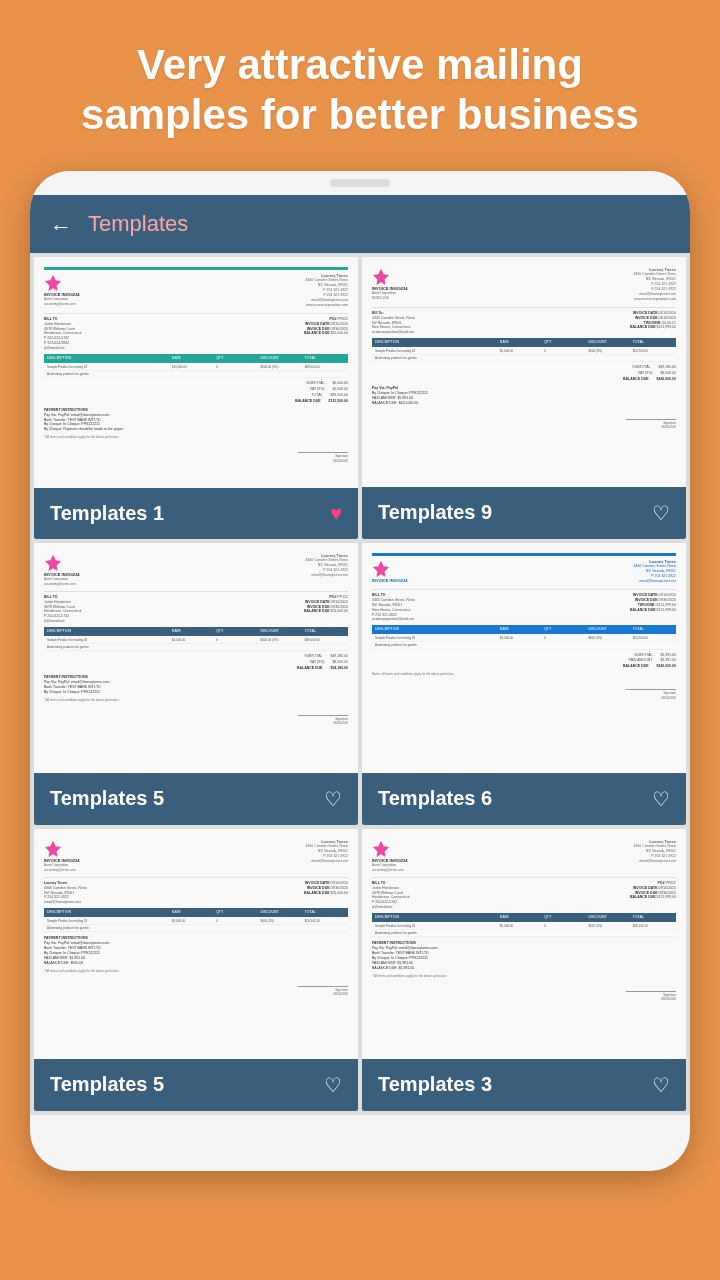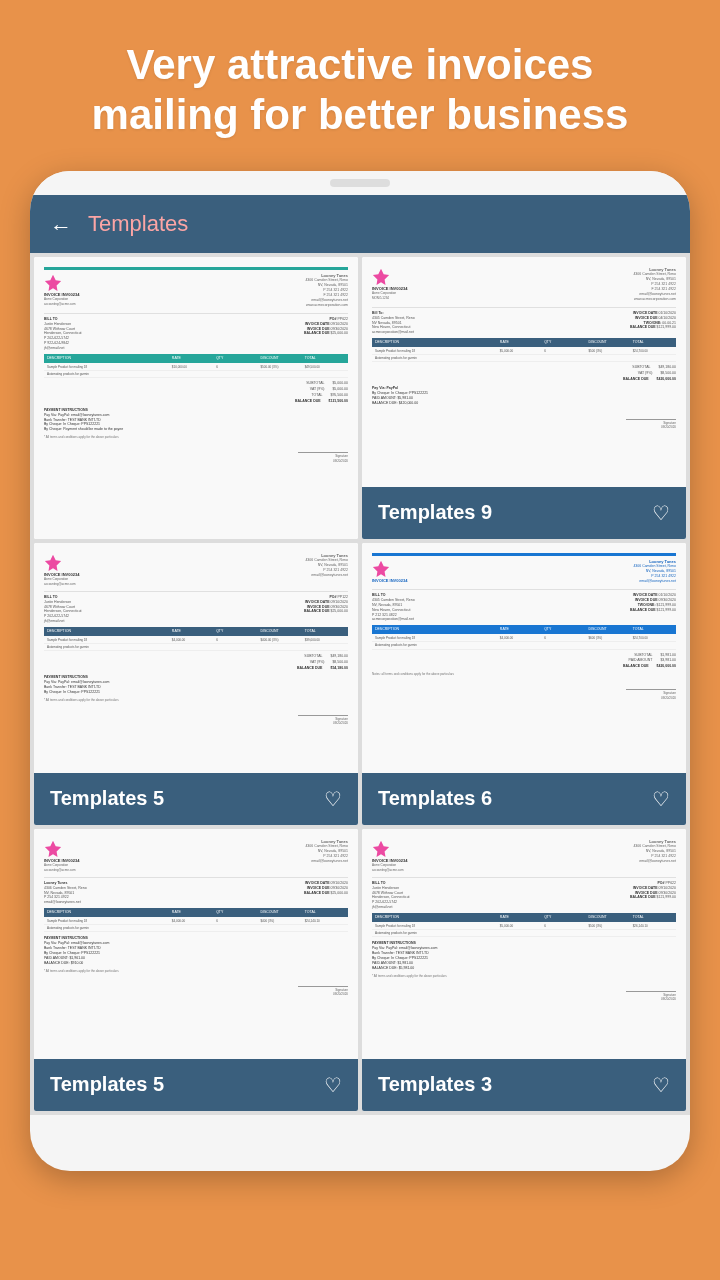--- a/index.html
+++ b/index.html
@@ -281,21 +281,21 @@
       margin-bottom: 3px;
     }
 
     .teal-accent { background: #26a69a; }
     .blue-accent { background: #1976d2; }
   </style>
 </head>
 <body>
 
 <div class="hero-section">
-  <h1 class="hero-title">Very attractive invoices mailing for better business</h1>
+  <h1 class="hero-title">Very attractive mailing samples for better business</h1>
 </div>
 
 <div class="phone-wrapper">
   <div class="phone-frame">
 
     <div class="phone-top-bar">
       <div class="phone-speaker"></div>
     </div>
 
     <div class="app-header">
@@ -396,20 +396,24 @@
             </div>
             <div class="invoice-notes">* All terms and conditions apply for the above particulars</div>
             <div class="invoice-signature-area">
               <div class="invoice-signature-line"></div>
               <div>Signature</div>
               <div>09/20/2020</div>
             </div>
           </div>
 
         </div>
+        <div class="template-label-bar">
+          <span class="template-name">Templates 1</span>
+          <span class="heart-icon heart-filled">♥</span>
+        </div>
       </div>
 
       <div class="template-card tpl2">
         <div class="template-preview">
           <div class="invoice-mock">
             <div class="invoice-header-row">
               <div>
                 <div class="invoice-logo">
                   <svg viewBox="0 0 20 20" xmlns="http://www.w3.org/2000/svg">
                     <polygon points="10,2 13,8 19,9 14,14 15,20 10,17 5,20 6,14 1,9 7,8" fill="#e91e8c" opacity="0.8"></polygon>

